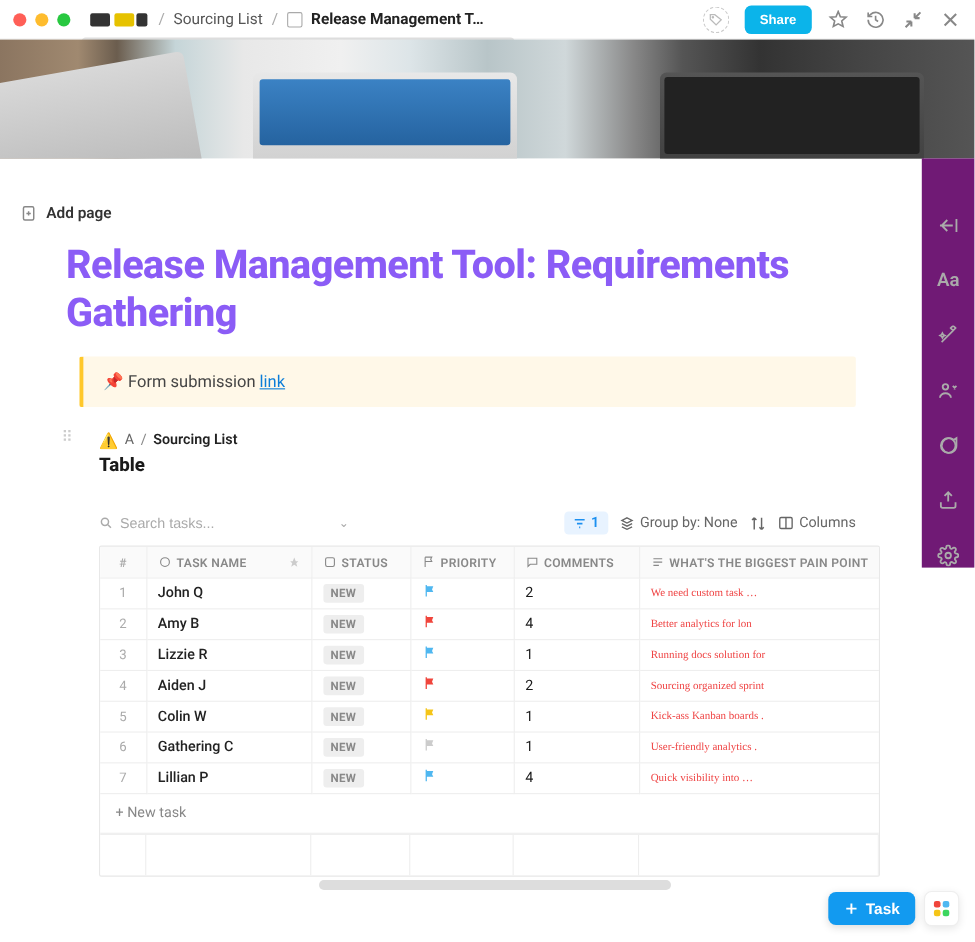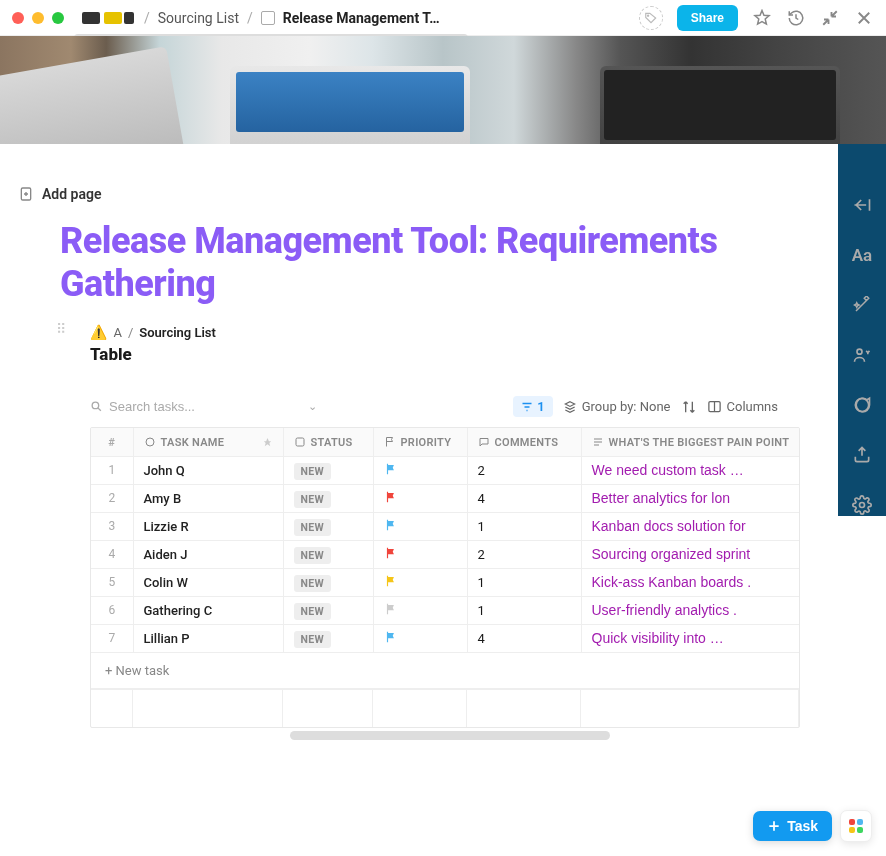--- a/index.html
+++ b/index.html
@@ -134,21 +134,21 @@
     position:absolute; top:4px; left:4px; right:4px; height:70px;
     background: #222; border-radius:3px;
   }
   
   
   .right-rail {
     position: absolute;
     right: 0;
     top: 144px;
     width: 48px;
-    background: #0c4a6e;
+    background: #701a75;
     display: flex;
     flex-direction: column;
     align-items: center;
     gap: 28px;
     padding-top: 50px;
     color: #aaa;
   }
   .right-rail .rail-item { width: 22px; height: 22px; display:flex; align-items:center; justify-content:center; cursor:pointer;}
   .right-rail .aa { font-weight: 600; font-size: 17px; color: #aaa; }
   
@@ -327,23 +327,23 @@
     border-radius: 3px;
     letter-spacing: 0.3px;
   }
   .flag { width:14px; height:14px; display:inline-block; }
   .flag svg { width:14px; height:14px; }
   .flag.blue { color: #4fb7f0; }
   .flag.red { color: #f0453c; }
   .flag.yellow { color: #f5c518; }
   .flag.gray { color: #ccc; }
   td.col-pain {
-    font-family: Liberation Sans, sans-serif;
-    font-size: 14px;
-    color: #a21caf;
+    font-family: Liberation Serif, serif;
+    font-size: 10px;
+    color: #ef4444;
     text-overflow: ellipsis;
   }
   .pin-icon { color:#ccc; }
   
   .new-task-row {
     padding: 10px 14px;
     font-size: 13px;
     color: #888;
     cursor: pointer;
     border-bottom: 1px solid #eee;
@@ -507,20 +507,24 @@
     <svg viewBox="0 0 24 24" fill="none" stroke="currentColor" stroke-width="2">
         <rect x="5" y="3" width="14" height="18" rx="2"></rect>
         <path d="M12 9v6M9 12h6"></path>
       </svg>
     <span>Add page</span>
   </div>
 
   <h1 class="page-title">Release Management Tool: Requirements Gathering</h1>
 
 
+  <div class="callout">
+    <span>📌</span>
+    <span>Form submission </span><a href="#">link</a>
+  </div>
 
   <div style="position:relative;">
     <span class="drag-handle">⠿</span>
     <div class="table-block">
       <div class="table-crumb">
         <span class="warn">⚠️</span>
           <span class="cr-a">A</span>
         <span>/</span>
         <span class="cr-list">Sourcing List</span>
       </div>
@@ -635,21 +639,21 @@
                 <td class="col-pain">Better analytics for lon</td>
               </tr>
               <tr>
                 <td class="col-idx">3</td>
                 <td class="col-name">Lizzie R</td>
                 <td class="col-status"><span class="status-badge">NEW</span></td>
                 <td class="col-priority"><span class="flag blue"><svg viewBox="0 0 24 24" fill="currentColor">
                       <path d="M5 3v18h2v-7h10l-2-4 2-5H7V3H5z"></path>
                     </svg></span></td>
                 <td class="col-comments">1</td>
-                <td class="col-pain">Kanban docs solution for</td>
+                <td class="col-pain">Running docs solution for</td>
               </tr>
               <tr>
                 <td class="col-idx">4</td>
                 <td class="col-name">Aiden J</td>
                 <td class="col-status"><span class="status-badge">NEW</span></td>
                 <td class="col-priority"><span class="flag red"><svg viewBox="0 0 24 24" fill="currentColor">
                       <path d="M5 3v18h2v-7h10l-2-4 2-5H7V3H5z"></path>
                     </svg></span></td>
                 <td class="col-comments">2</td>
                 <td class="col-pain">Sourcing organized sprint</td>

